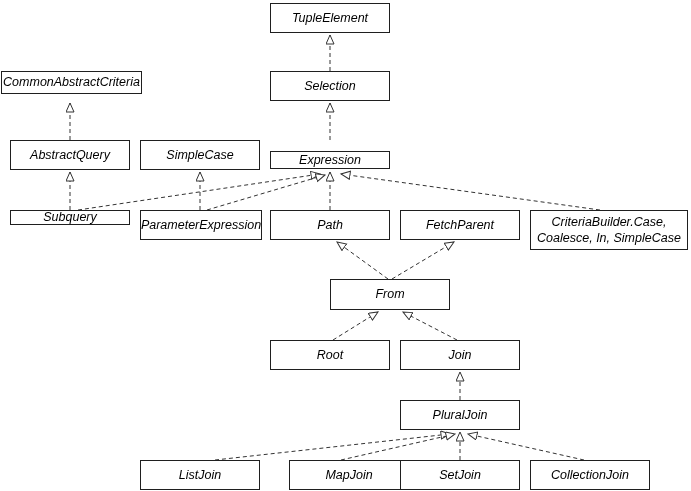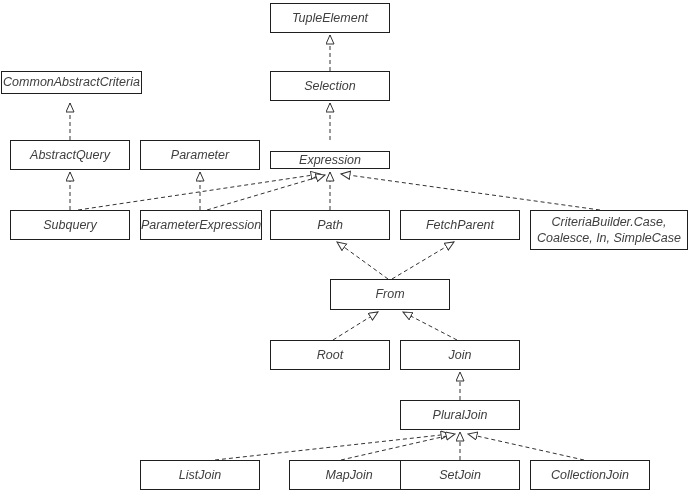--- a/index.html
+++ b/index.html
@@ -31,21 +31,21 @@
     box-sizing: border-box;
     background: #ffffff;
     border: 1px solid #1f1f1f;
     display: flex;
     align-items: center;
     justify-content: center;
     text-align: center;
     font-style: italic;
     font-size: 12.5px;
     line-height: 1.3;
-    color: #404040;
+    color: #000000;
     padding: 0 3px;
     z-index: 1;
   }
 </style>
 </head>
 <body>
 
 <div id="canvas">
 
   <svg id="connectors" width="691" height="491" viewBox="0 0 691 491" xmlns="http://www.w3.org/2000/svg">
@@ -75,25 +75,25 @@
   </svg>
 
   <div class="node" style="left:270px; top:3px; width:120px; height:30px;">TupleElement</div>
 
   <div class="node" style="left:1px; top:71px; width:141px; height:23px;">CommonAbstractCriteria</div>
 
   <div class="node" style="left:270px; top:71px; width:120px; height:30px;">Selection</div>
 
   <div class="node" style="left:10px; top:140px; width:120px; height:30px;">AbstractQuery</div>
 
-  <div class="node" style="left:140px; top:140px; width:120px; height:30px;">Parameter</div>
+  <div class="node" style="left:140px; top:140px; width:120px; height:30px;">SimpleCase</div>
 
   <div class="node" style="left:270px; top:151px; width:120px; height:18px;">Expression</div>
 
-  <div class="node" style="left:10px; top:210px; width:120px; height:30px;">Subquery</div>
+  <div class="node" style="left:10px; top:210px; width:120px; height:15px;">Subquery</div>
 
   <div class="node" style="left:140px; top:210px; width:122px; height:30px;">ParameterExpression</div>
 
   <div class="node" style="left:270px; top:210px; width:120px; height:30px;">Path</div>
 
   <div class="node" style="left:400px; top:210px; width:120px; height:30px;">FetchParent</div>
 
   <div class="node" style="left:530px; top:210px; width:158px; height:40px;">CriteriaBuilder.Case, Coalesce, In, SimpleCase</div>
 
   <div class="node" style="left:330px; top:279px; width:120px; height:31px;">From</div>

